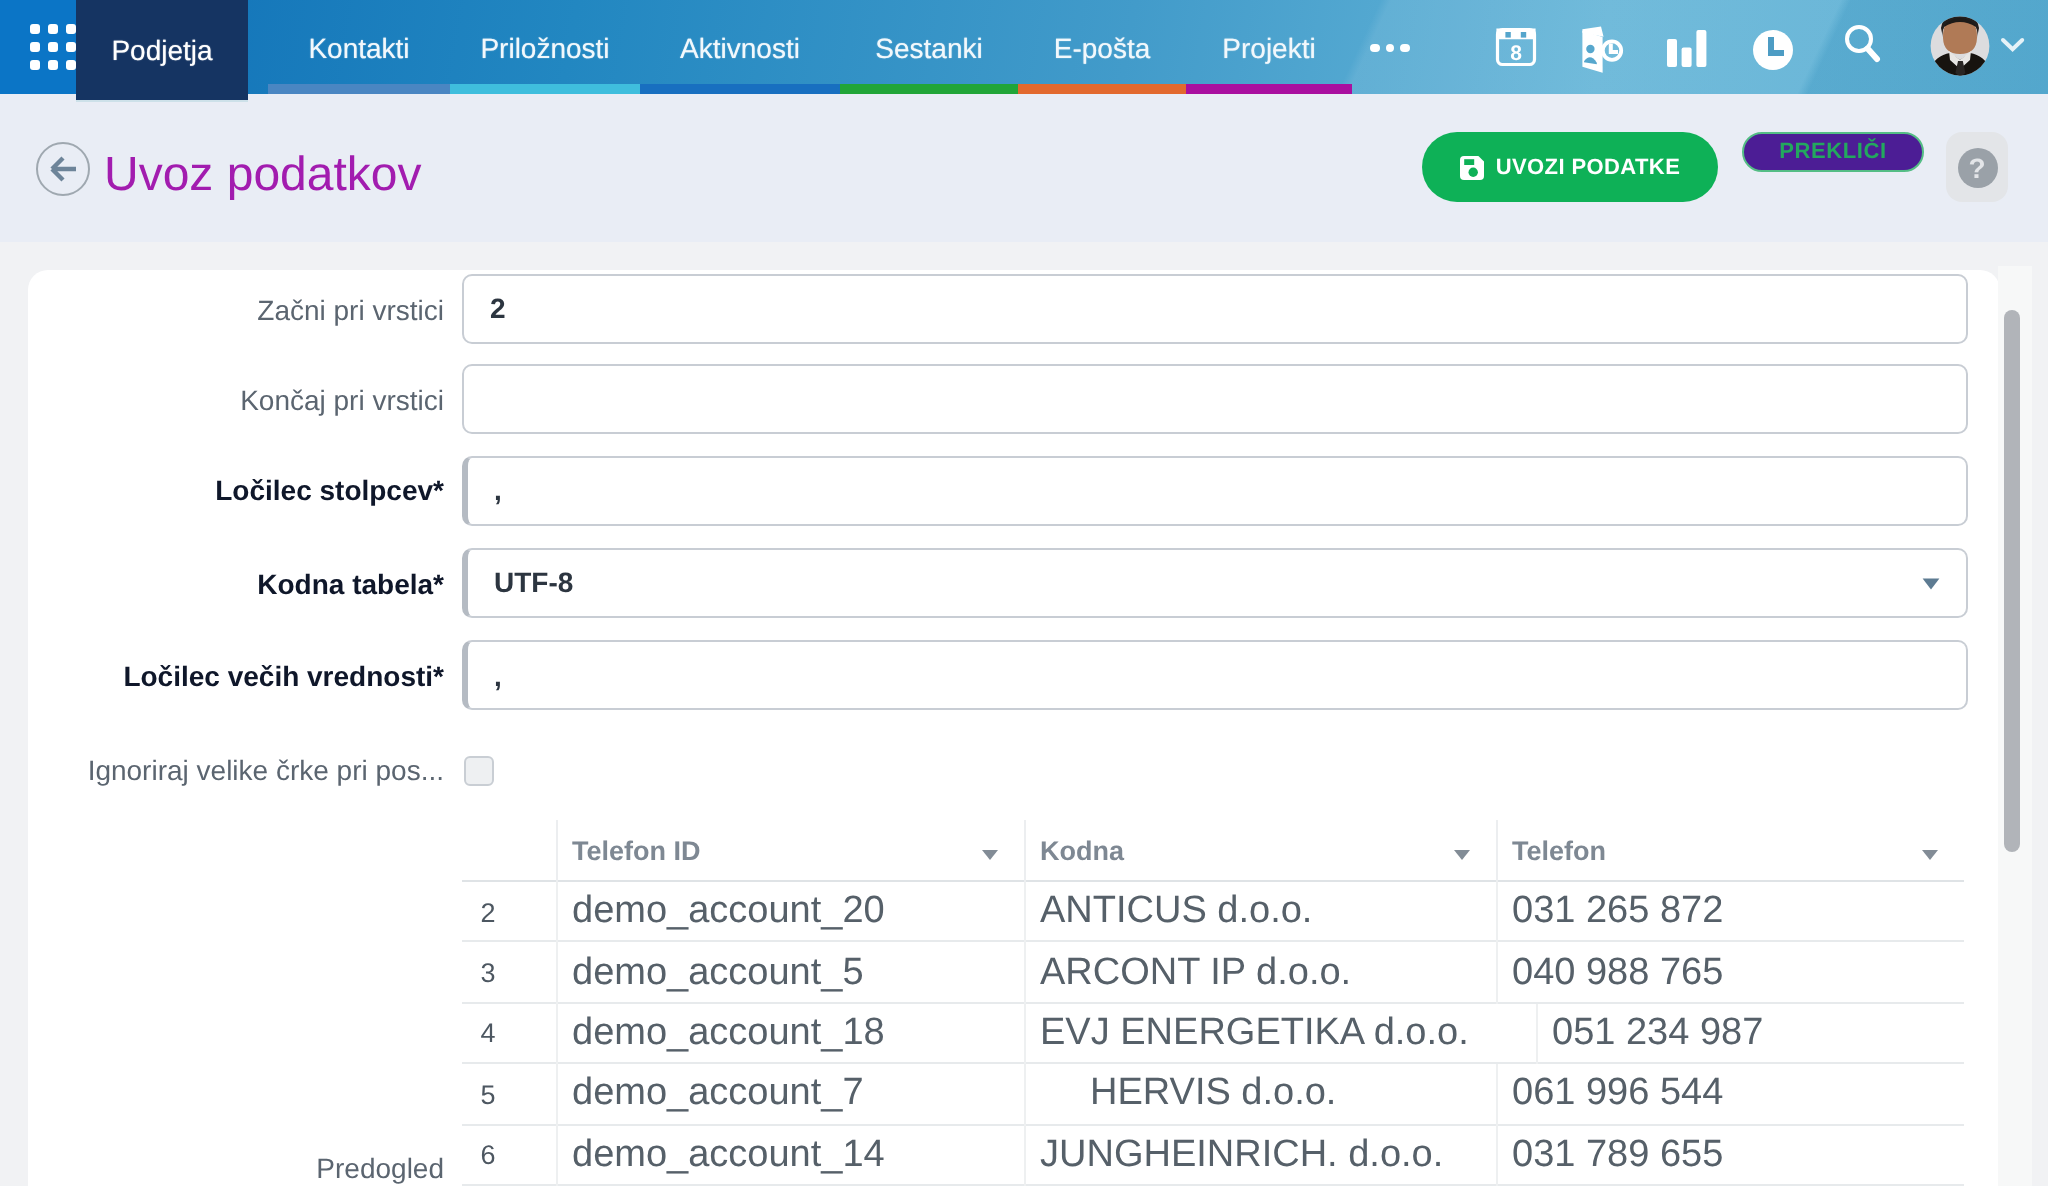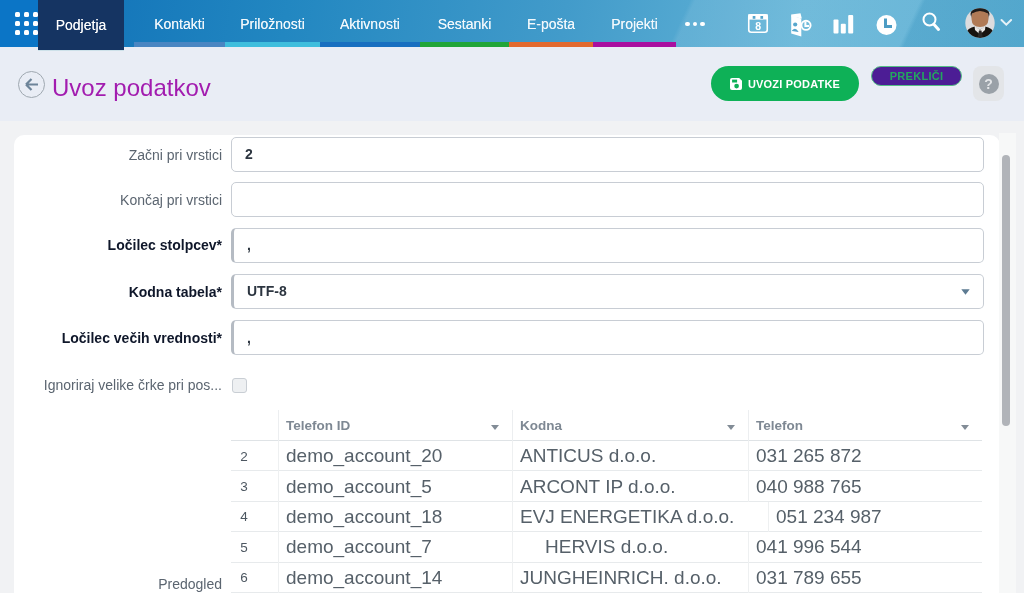--- a/index.html
+++ b/index.html
@@ -210,21 +210,21 @@
   <div class="row">
     <div class="num">4</div>
     <div class="cell" style="left:47px;width:234px;">demo_account_18</div>
     <div class="cell" style="left:281px;width:236px;">EVJ ENERGETIKA d.o.o.</div>
     <div class="cell" style="left:517px;width:234px;margin-left:20px;">051 234 987</div>
   </div>
   <div class="row">
     <div class="num">5</div>
     <div class="cell" style="left:47px;width:234px;">demo_account_7</div>
     <div class="cell" style="left:281px;width:236px;padding-left:32px;">HERVIS d.o.o.</div>
-    <div class="cell" style="left:517px;width:234px;">041 996 544</div>
+    <div class="cell" style="left:517px;width:234px;">061 996 544</div>
   </div>
   <div class="row">
     <div class="num">6</div>
     <div class="cell" style="left:47px;width:234px;">demo_account_14</div>
     <div class="cell" style="left:281px;width:236px;">JUNGHEINRICH. d.o.o.</div>
     <div class="cell" style="left:517px;width:234px;">031 789 655</div>
   </div>
 </div>
 
 <div class="sb-track"></div>

